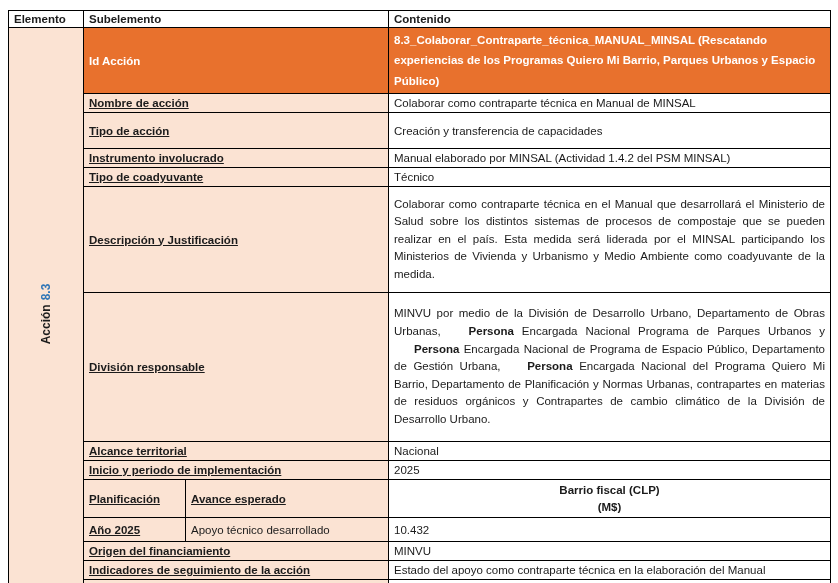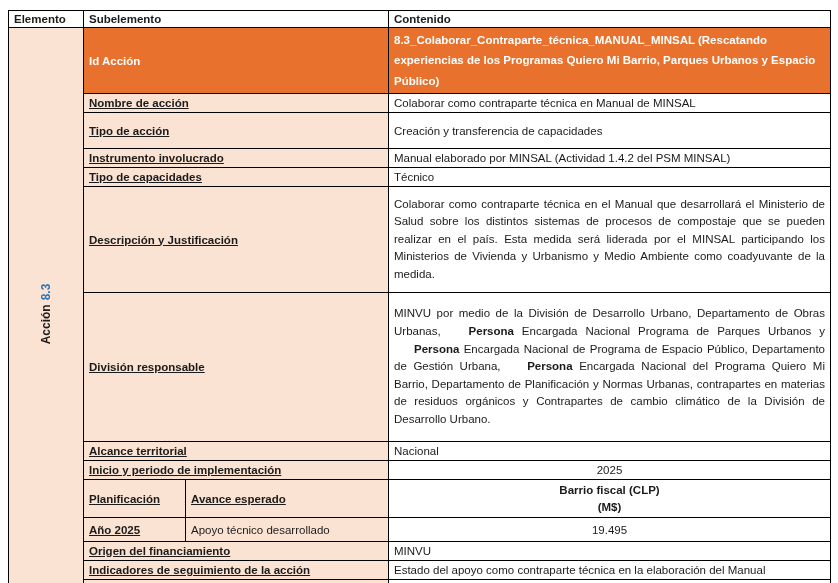--- a/index.html
+++ b/index.html
@@ -28,21 +28,21 @@
   .label-plain { background: var(--peach, #FBE3D3); font-weight: normal; }
   .content { background: #fff; }
 
   .orange-label   { background: var(--orange, #E8712D); color: #fff; font-weight: bold; }
   .orange-content {
     background: var(--orange, #E8712D); color: #fff; font-weight: bold;
     line-height: 20.5px; padding-top: 3px; vertical-align: top;
   }
 
   .para   { text-align: justify; line-height: 17.6px; }
-  .right  { text-align: center; }
+  .right  { text-align: left; }
   .center { text-align: center; font-weight: bold; }
   .fiscal-line { line-height: 17px; }
 
   .elem-cell { background: var(--peach, #FBE3D3); position: relative; padding: 0; }
   .vtext {
     position: absolute; left: 50%; top: 50%;
     transform: translate(-50%, -50%) rotate(-90deg);
     transform-origin: center center;
     white-space: nowrap; font-weight: bold; font-size: 12px; color: #1b1b1b;
   }
@@ -87,21 +87,21 @@
       <td class="label" colspan="2">Tipo de acción</td>
       <td class="content">Creación y transferencia de capacidades</td>
     </tr>
 
     <tr style="height:19px;">
       <td class="label" colspan="2">Instrumento involucrado</td>
       <td class="content">Manual elaborado por MINSAL (Actividad 1.4.2 del PSM MINSAL)</td>
     </tr>
 
     <tr style="height:19px;">
-      <td class="label" colspan="2">Tipo de capacidades</td>
+      <td class="label" colspan="2">Tipo de coadyuvante</td>
       <td class="content">Técnico</td>
     </tr>
 
     <tr style="height:106px;">
       <td class="label" colspan="2">Descripción y Justificación</td>
       <td class="content para">Colaborar como contraparte técnica en el Manual que desarrollará el Ministerio de Salud sobre los distintos sistemas de procesos de compostaje que se pueden realizar en el país. Esta medida será liderada por el MINSAL participando los Ministerios de Vivienda y Urbanismo y Medio Ambiente como coadyuvante de la medida.</td>
     </tr>
 
     <tr style="height:149px;">
       <td class="label" colspan="2">División responsable</td>
@@ -123,21 +123,21 @@
       <td class="label">Avance esperado</td>
       <td class="content center">
         <div class="fiscal-line">Barrio fiscal (CLP)</div>
         <div class="fiscal-line">(M$)</div>
       </td>
     </tr>
 
     <tr style="height:24px;">
       <td class="label">Año 2025</td>
       <td class="label-plain">Apoyo técnico desarrollado</td>
-      <td class="content right">19.495</td>
+      <td class="content right">10.432</td>
     </tr>
 
     <tr style="height:19px;">
       <td class="label" colspan="2">Origen del financiamiento</td>
       <td class="content">MINVU</td>
     </tr>
 
     <tr style="height:19px;">
       <td class="label" colspan="2">Indicadores de seguimiento de la acción</td>
       <td class="content">Estado del apoyo como contraparte técnica en la elaboración del Manual</td>

